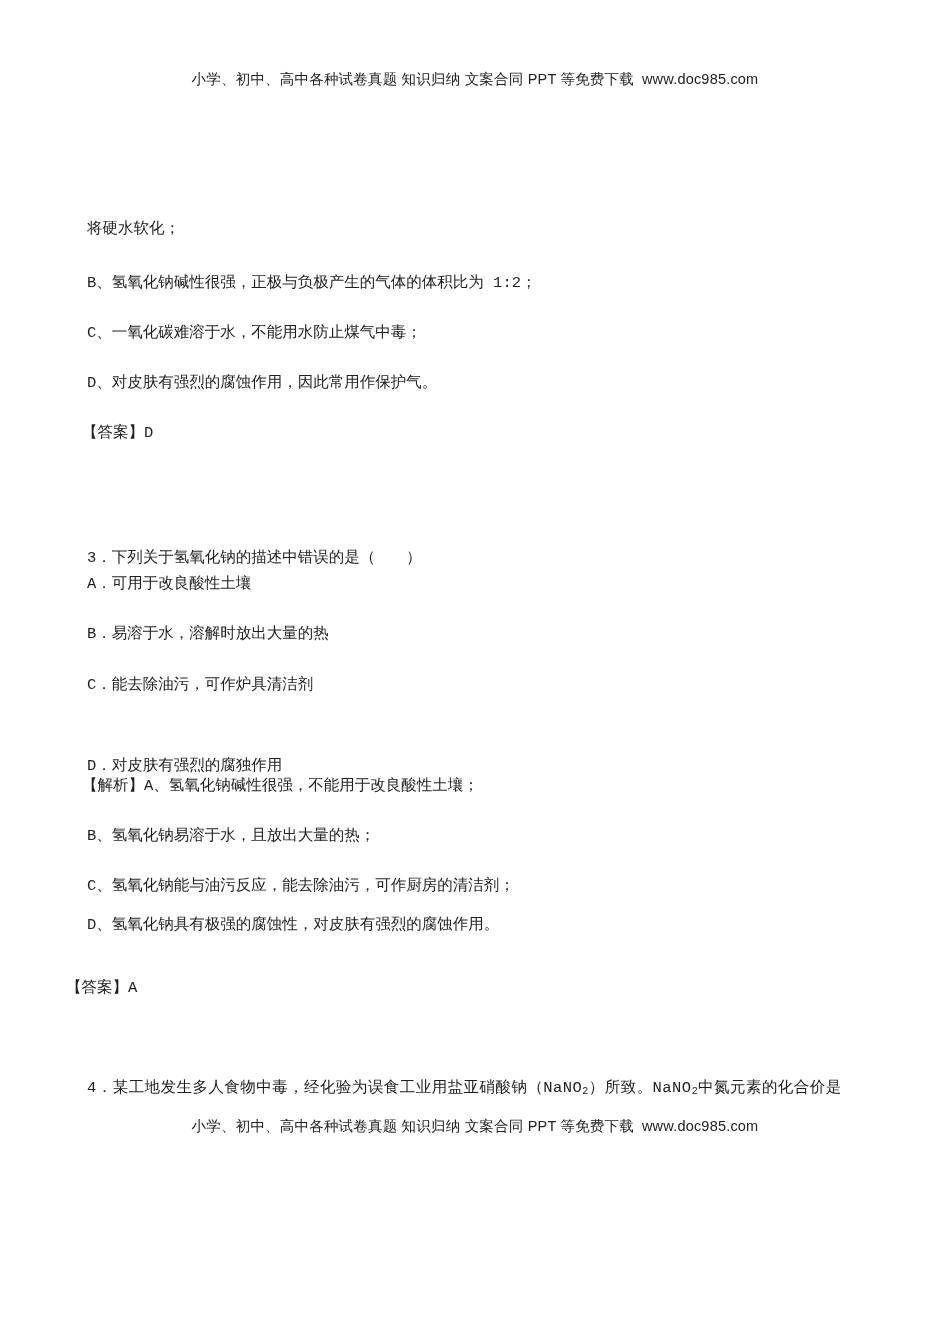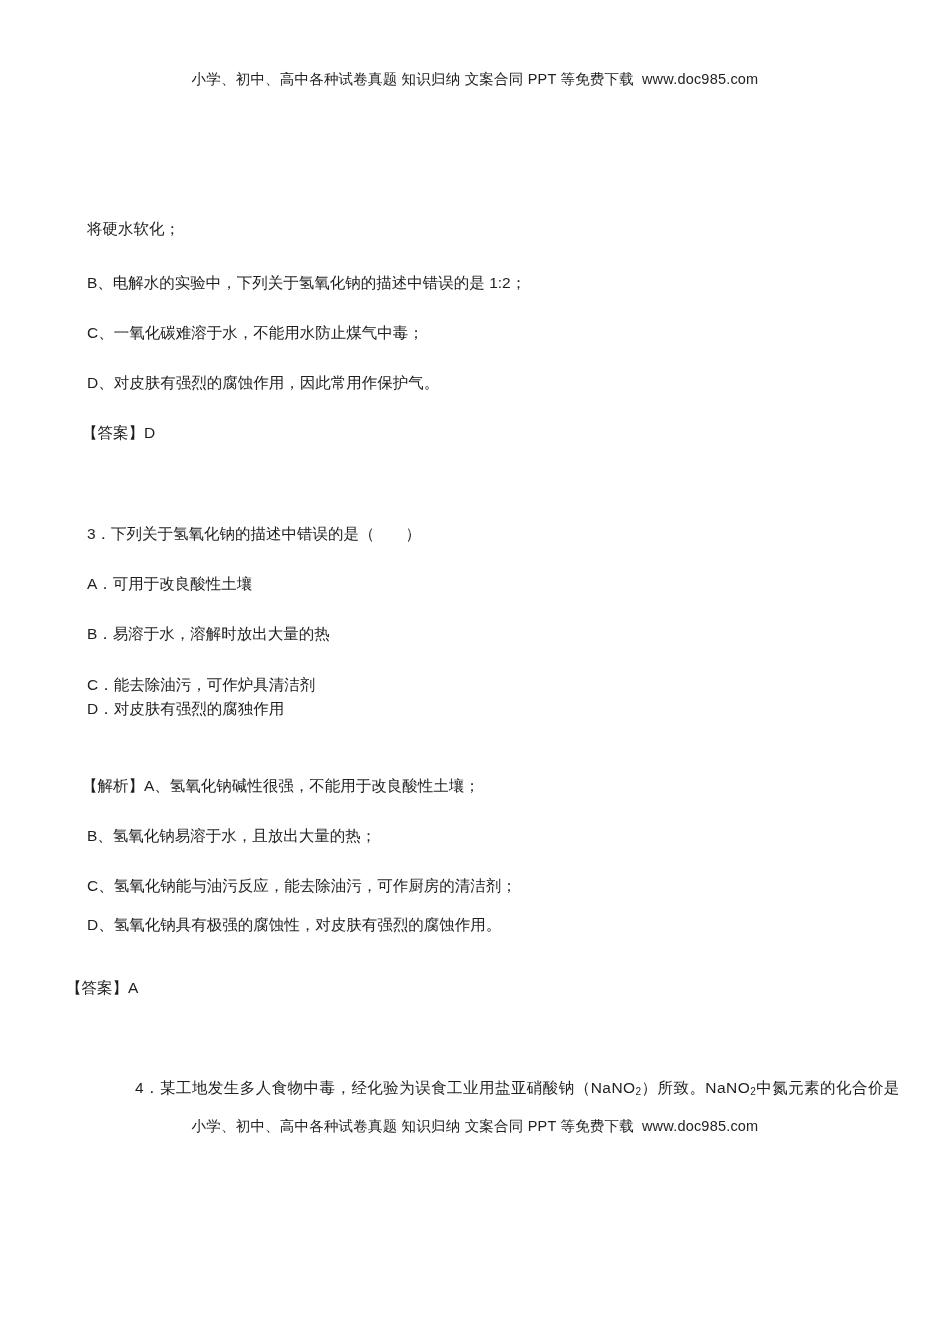--- a/index.html
+++ b/index.html
@@ -25,53 +25,53 @@
       line-height: 20px;
       letter-spacing: 0.2px;
     }
     .page-header { top: 69px; }
     .page-footer { top: 1116px; }
     .page-header .site, .page-footer .site { margin-left: 8px; }
 
     .line {
       position: absolute;
       left: 87px;
-      font-family: Liberation Sans, sans-serif;
+      font-family: Liberation Mono, monospace;
       font-size: 15.5px;
       line-height: 20px;
       white-space: nowrap;
       color: #1e1e1e;
     }
-    .line.wide { letter-spacing: 0.45px; margin-left: 48px; }
+    .line.wide { letter-spacing: 0.45px; }
     .bracket-label { font-weight: normal; }
     sub { font-size: 10px; vertical-align: -2px; line-height: 0; }
   </style>
 </head>
 <body>
 
 <div class="page-header">
   <span>小学、初中、高中各种试卷真题 知识归纳 文案合同 PPT 等免费下载</span><span class="site">www.doc985.com</span>
 </div>
 
 <div>
   <div class="line" style="top:219px">将硬水软化；</div>
-  <div class="line" style="top:273px">B、电解水的实验中，下列关于氢氧化钠的描述中错误的是 1:2；</div>
+  <div class="line" style="top:273px">B、氢氧化钠碱性很强，正极与负极产生的气体的体积比为 1:2；</div>
   <div class="line" style="top:323px">C、一氧化碳难溶于水，不能用水防止煤气中毒；</div>
   <div class="line" style="top:373px">D、对皮肤有强烈的腐蚀作用，因此常用作保护气。</div>
   <div class="line" style="top:423px; left:82px">
     <span class="bracket-label">【答案】</span><span>D</span>
   </div>
 </div>
 
 <div>
-  <div class="line" style="top:524px">3．下列关于氢氧化钠的描述中错误的是（　　）</div>
+  <div class="line" style="top:548px">3．下列关于氢氧化钠的描述中错误的是（　　）</div>
   <div class="line" style="top:574px">A．可用于改良酸性土壤</div>
   <div class="line" style="top:624px">B．易溶于水，溶解时放出大量的热</div>
   <div class="line" style="top:675px">C．能去除油污，可作炉具清洁剂</div>
-  <div class="line" style="top:699px">D．对皮肤有强烈的腐独作用</div>
+  <div class="line" style="top:756px">D．对皮肤有强烈的腐独作用</div>
   <div class="line" style="top:776px; left:82px">
     <span class="bracket-label">【解析】</span><span>A、氢氧化钠碱性很强，不能用于改良酸性土壤；</span>
   </div>
   <div class="line" style="top:826px">B、氢氧化钠易溶于水，且放出大量的热；</div>
   <div class="line" style="top:876px">C、氢氧化钠能与油污反应，能去除油污，可作厨房的清洁剂；</div>
   <div class="line" style="top:915px">D、氢氧化钠具有极强的腐蚀性，对皮肤有强烈的腐蚀作用。</div>
   <div class="line" style="top:978px; left:66px">
     <span class="bracket-label">【答案】</span><span>A</span>
   </div>
 </div>

